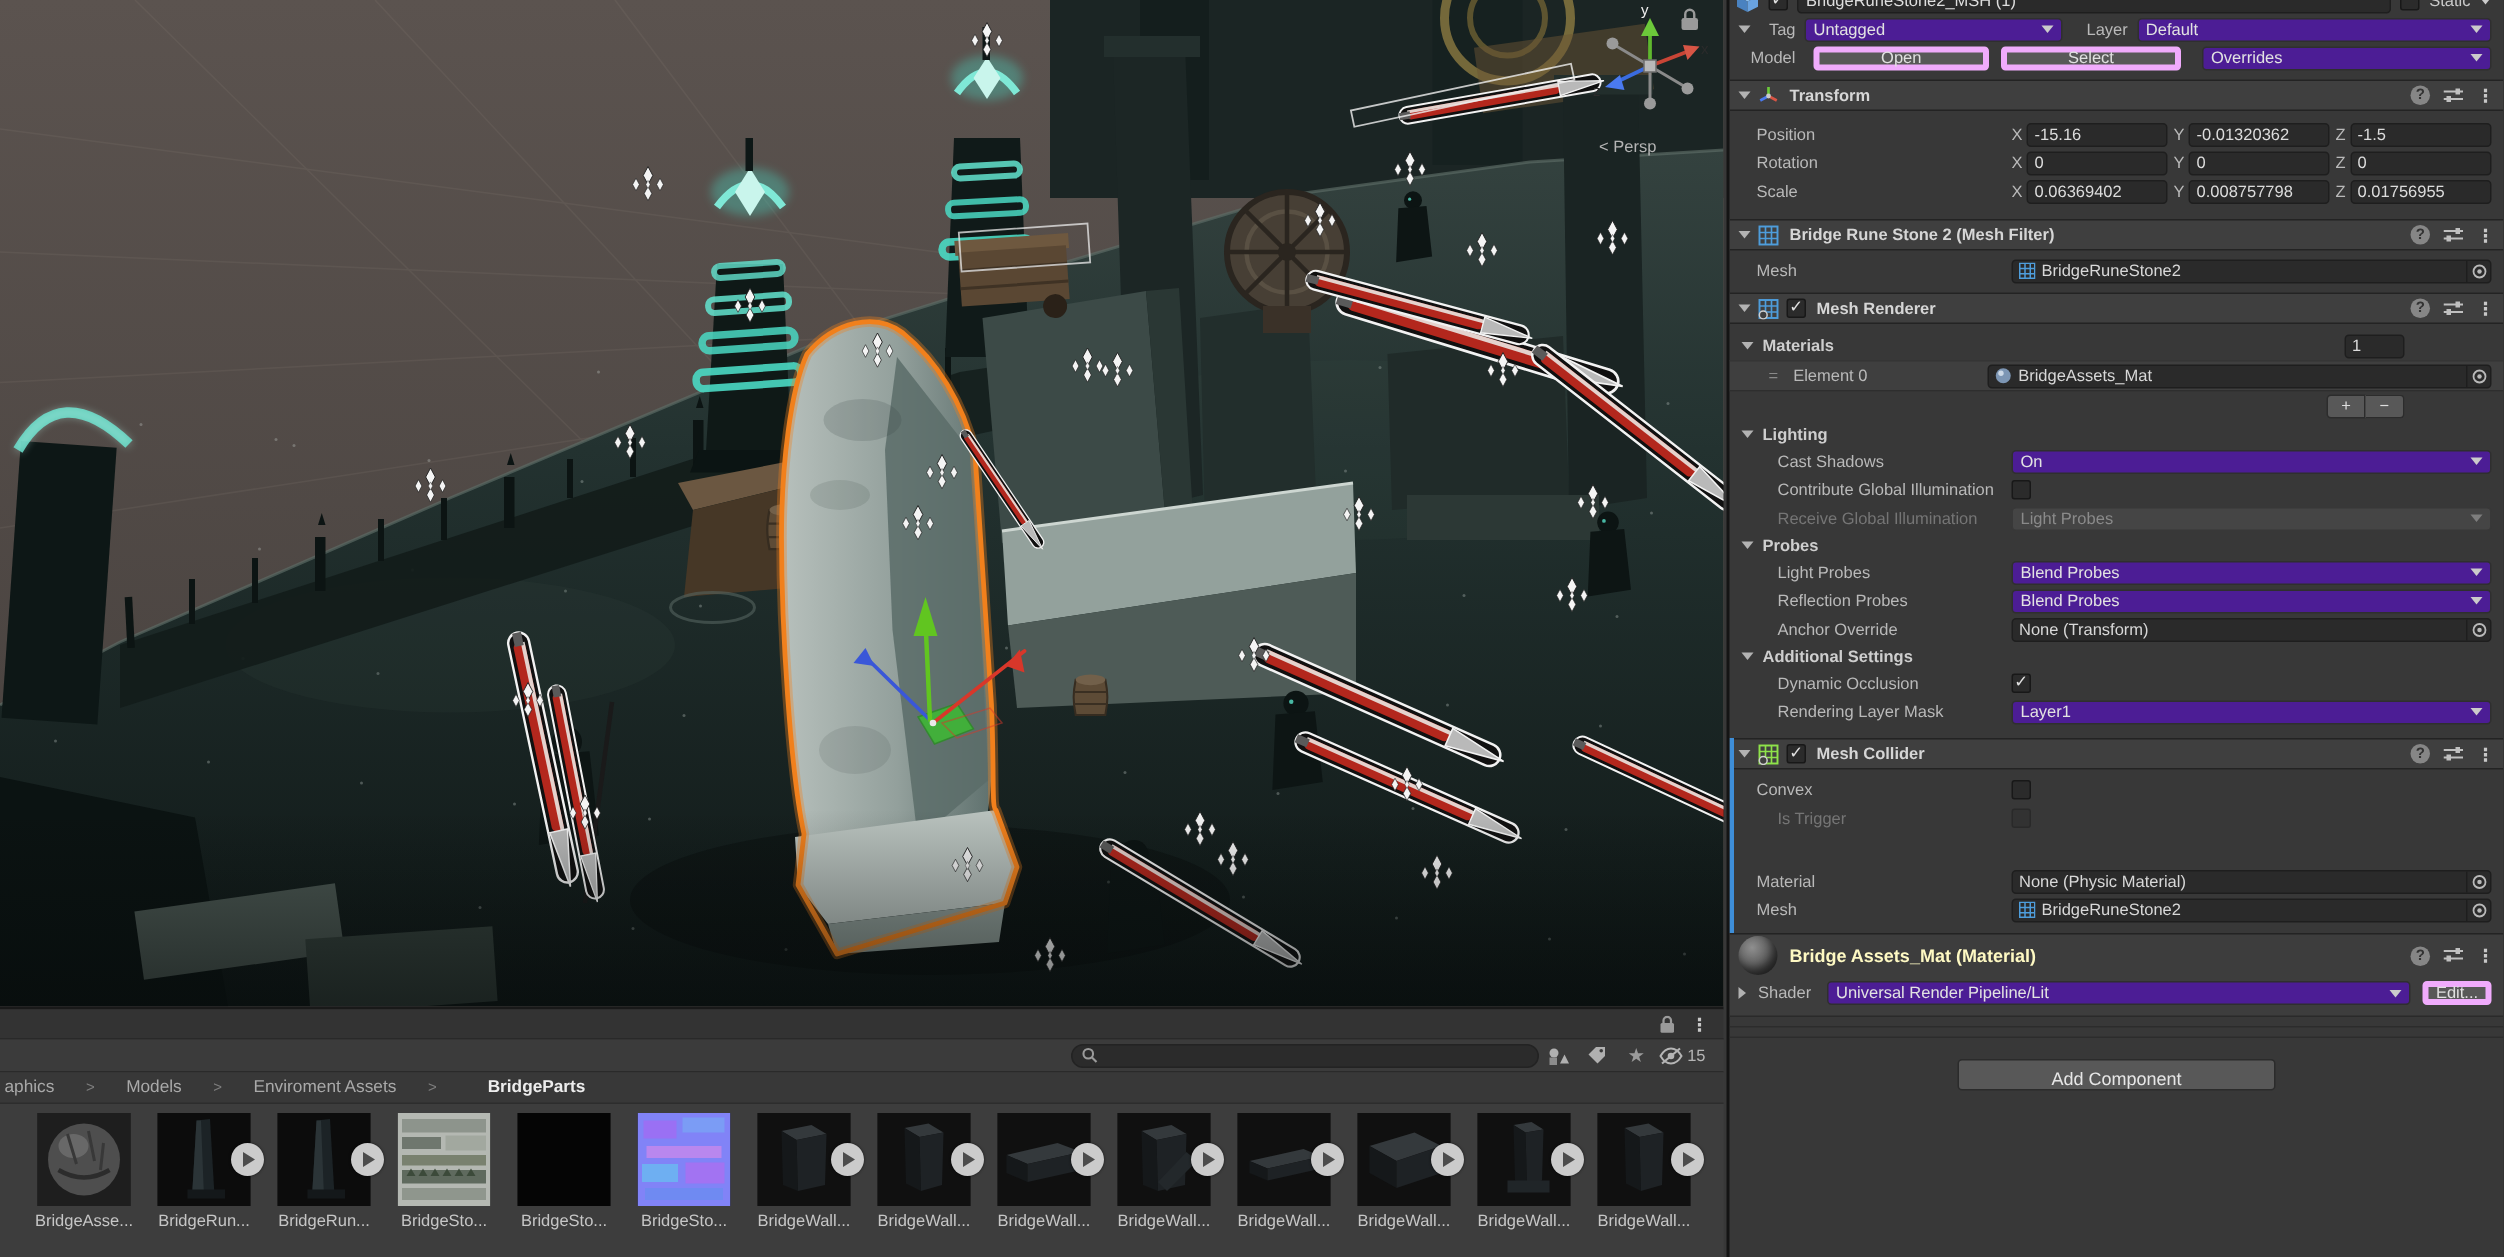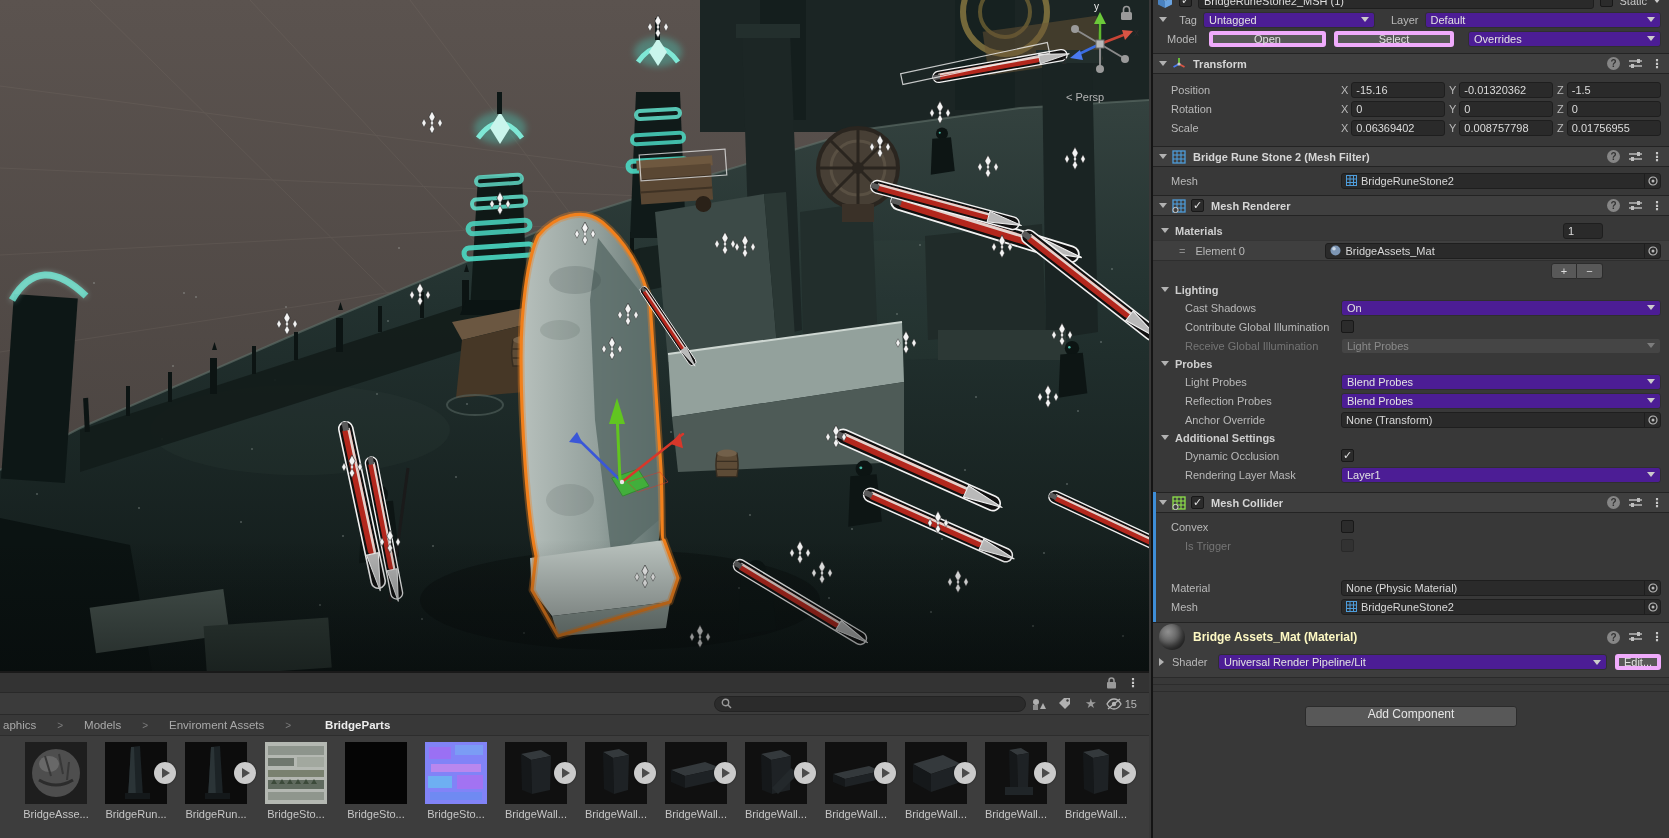--- a/index.html
+++ b/index.html
@@ -66,21 +66,21 @@
   .override-wrap { position:relative; }
   .override-bar { position:absolute; left:0; top:0; bottom:0; width:3px; background:#3e8ed8; z-index:5; }
   .mat-block { background:#3d3d3d; border-top:1px solid #232323; border-bottom:1px solid #2a2a2a; flex-shrink:0; }
   .mat-header { height:28px; display:flex; align-items:center; gap:8px; padding:0 6px; }
   .mat-sphere { width:26px; height:26px; border-radius:50%; background:radial-gradient(circle at 35% 30%, #8f8f8f, #565656 55%, #2e2e2e); box-shadow:inset -3px -4px 6px rgba(0,0,0,.5); flex-shrink:0; }
   .shader-row { height:22px; display:flex; align-items:center; padding:0 8px 0 6px; gap:8px; }
   .sepline { height:1px; background:#2c2c2c; flex-shrink:0; }
   .name-row { height:10px; overflow:hidden; position:relative; flex-shrink:0; }
   .name-row-inner { position:absolute; left:0; right:0; top:-9px; height:19px; display:flex; align-items:center; gap:6px; padding:0 8px 0 4px; }
   .name-field { flex:1; height:16px; background:#2a2a2a; border:1px solid #1e1e1e; border-radius:3px; display:flex; align-items:center; padding:0 5px; color:#dedede; }
-  .addc-btn { width:212px; height:21px; margin:0 auto; background:#585858; border:1px solid #2b2b2b; border-radius:3px; color:#e6e6e6; font-size:12px; display:flex; align-items:flex-start; justify-content:center; flex-shrink:0; }
+  .addc-btn { width:212px; height:21px; margin:0 auto; background:#585858; border:1px solid #2b2b2b; border-radius:3px; color:#e6e6e6; font-size:12px; display:flex; align-items:flex-end; justify-content:center; flex-shrink:0; }
   .icon12 { flex-shrink:0; display:flex; }
   text { font-family:"Liberation Sans","DejaVu Sans",sans-serif; }
 </style>
 </head>
 <body>
 
 <div class="app">
 
   <div class="scene-view">
     <svg width="1149" height="671" viewBox="0 0 1149 671">

